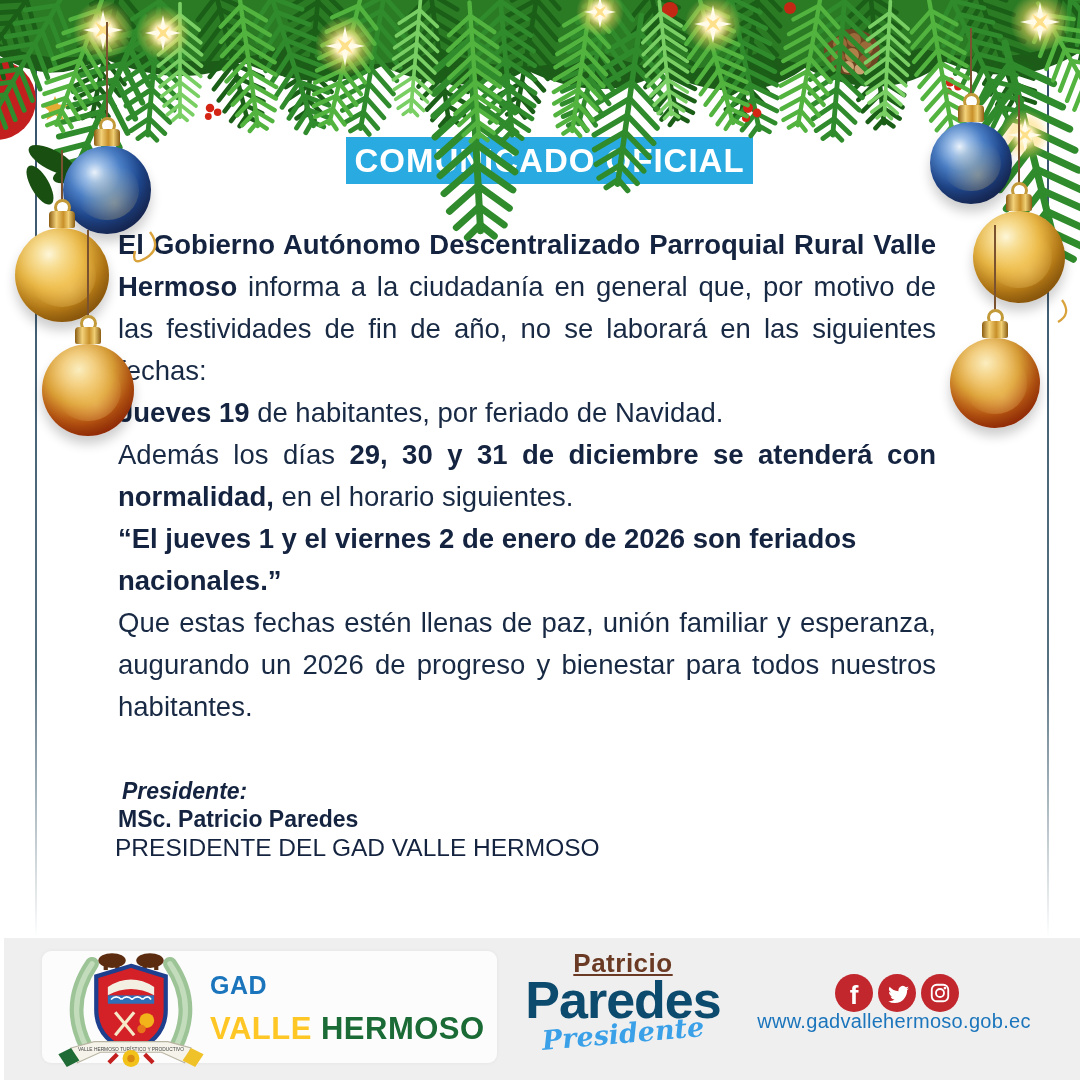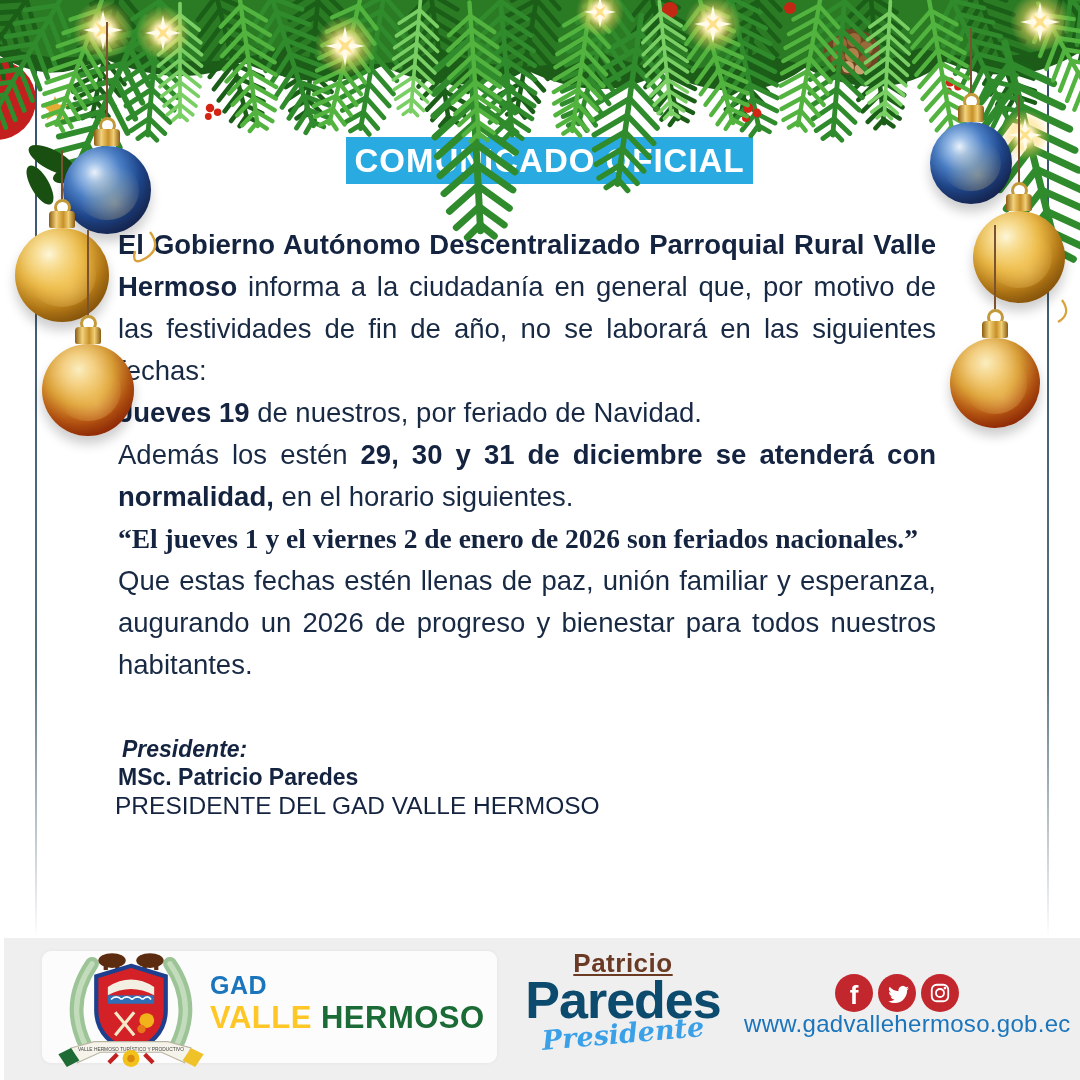--- a/index.html
+++ b/index.html
@@ -32,48 +32,48 @@
   .ball.gold{background:radial-gradient(circle at 36% 28%,#fdf6d8 0%,#f7dd94 15%,#ecb944 38%,#cd8c1a 62%,#9a620c 85%,#7c4c07 100%);}
   .ball.redgold{background:radial-gradient(circle at 40% 28%,#fbeec0 0%,#f3d084 18%,#e0a438 40%,#cd5f14 62%,#b02c08 82%,#871c04 100%);}
   
   .body-text{position:absolute;left:118px;top:224px;width:818px;z-index:2;
              color:#182944;font-size:27.5px;line-height:42px;}
   .body-text p{margin:0;text-align:justify;}
   .body-text p.nj{text-align:left;}
   .body-text .bold,.body-text p.allbold{font-weight:700;color:#14233f;}
   .mt-p2{margin-top:18px;}
   .mt-p3{margin-top:36px;}
-  .mt-p4{margin-top:20px;font-family:Liberation Serif, serif;}
+  .mt-p4{margin-top:20px;}
   .mt-p6{margin-top:22px;}
   .signature{margin-top:50px;color:#14233f;}
   .sig-salutation{font-style:italic;font-weight:700;font-size:23px;line-height:27px;margin-left:4px;}
   .sig-name{font-weight:700;font-size:23px;line-height:28px;}
   .sig-title{font-size:24.5px;line-height:30px;margin-left:-3px;}
   
   .footer{position:absolute;left:4px;top:938px;width:1080px;height:142px;background:#efefef;z-index:2;}
   .logo-card{position:absolute;left:38px;top:13px;width:455px;height:112px;background:#fcfcfc;border-radius:9px;
              box-shadow:0 0 4px rgba(0,0,0,.05);}
   .crest{position:absolute;left:10px;top:-2px;}
   .gad-text{position:absolute;left:168px;top:22px;line-height:1;}
   .gad-l1{color:#1B75BC;font-weight:800;font-size:25px;letter-spacing:.5px;}
   .gad-l2{color:#1B75BC;font-weight:800;font-size:19.5px;margin-top:4px;letter-spacing:.5px;}
-  .gad-l3{margin-top:4px;font-weight:800;font-size:31px;letter-spacing:.5px;white-space:nowrap;}
+  .gad-l3{margin-top:15px;font-weight:800;font-size:31px;letter-spacing:.5px;white-space:nowrap;}
   .gad-valle{color:#FFC726;}
   .gad-hermoso{color:#1A6B35;}
   .president-logo{position:absolute;left:519px;top:12px;width:200px;text-align:center;line-height:1;}
   .pl-first{color:#6B3A24;font-weight:800;font-size:26px;letter-spacing:.5px;text-decoration:underline;}
   .pl-last{color:#0c4a6e;font-weight:700;font-size:52px;margin-top:-2px;letter-spacing:-1px;}
   .pl-role{color:#3AA0E8;font-family:"DejaVu Serif",serif;font-style:italic;font-weight:700;font-size:27px;
            margin-top:-6px;transform:rotate(-5deg);}
   .social-row{position:absolute;left:831px;top:36px;display:flex;gap:5px;}
   .social-circle{width:38px;height:38px;border-radius:50%;background:#C1272D;display:flex;
                  align-items:center;justify-content:center;cursor:pointer;}
   .fb-glyph{color:#fff;font-weight:700;font-size:26px;line-height:1;margin-top:3px;}
   .website{position:absolute;left:740px;top:72px;width:300px;text-align:center;
-           color:#1B75BC;font-size:24px;letter-spacing:.3px;cursor:pointer;}
+           color:#1B75BC;font-size:20px;letter-spacing:.3px;cursor:pointer;}
 </style>
 </head>
 <body>
 
 <div class="stage">
 
   <div class="frame-top"></div>
   <div class="frame-left"></div>
   <div class="frame-right"></div>
 
@@ -220,22 +220,22 @@
   </div>
   <div class="ornament" style="left:950px;top:225px;width:90px;height:200px;">
     <div class="string" style="left:44px;top:0;height:95px;"></div>
     <div class="ring" style="left:37px;top:84px;"></div>
     <div class="cap" style="left:32px;top:96px;"></div>
     <div class="ball redgold" style="left:0;top:113px;width:90px;height:90px;"></div>
   </div>
 
   <div class="body-text">
     <p><span class="bold">El Gobierno Autónomo Descentralizado Parroquial Rural Valle Hermoso</span><span> informa a la ciudadanía en general que, por motivo de las festividades de fin de año, no se laborará en las siguientes fechas:</span></p>
-    <p class="mt-p2 nj"><span class="bold">Jueves 19</span><span> de nuestros, por feriado de Navidad.</span></p>
-    <p class="mt-p3"><span>Además los estén </span><span class="bold">29, 30 y 31 de diciembre se atenderá con normalidad,</span><span> en el horario siguientes.</span></p>
+    <p class="mt-p2 nj"><span class="bold">Jueves 19</span><span> de habitantes, por feriado de Navidad.</span></p>
+    <p class="mt-p3"><span>Además los días </span><span class="bold">29, 30 y 31 de diciembre se atenderá con normalidad,</span><span> en el horario siguientes.</span></p>
     <p class="mt-p4 nj"><span class="bold">“El jueves 1 y el viernes 2 de enero de 2026 son feriados nacionales.”</span></p>
     <p class="mt-p6"><span>Que estas fechas estén llenas de paz, unión familiar y esperanza, augurando un 2026 de progreso y bienestar para todos nuestros habitantes.</span></p>
     <div class="signature">
       <div class="sig-salutation">Presidente:</div>
       <div class="sig-name">MSc. Patricio Paredes</div>
       <div class="sig-title">PRESIDENTE DEL GAD VALLE HERMOSO</div>
     </div>
   </div>
 
   <div class="footer">

